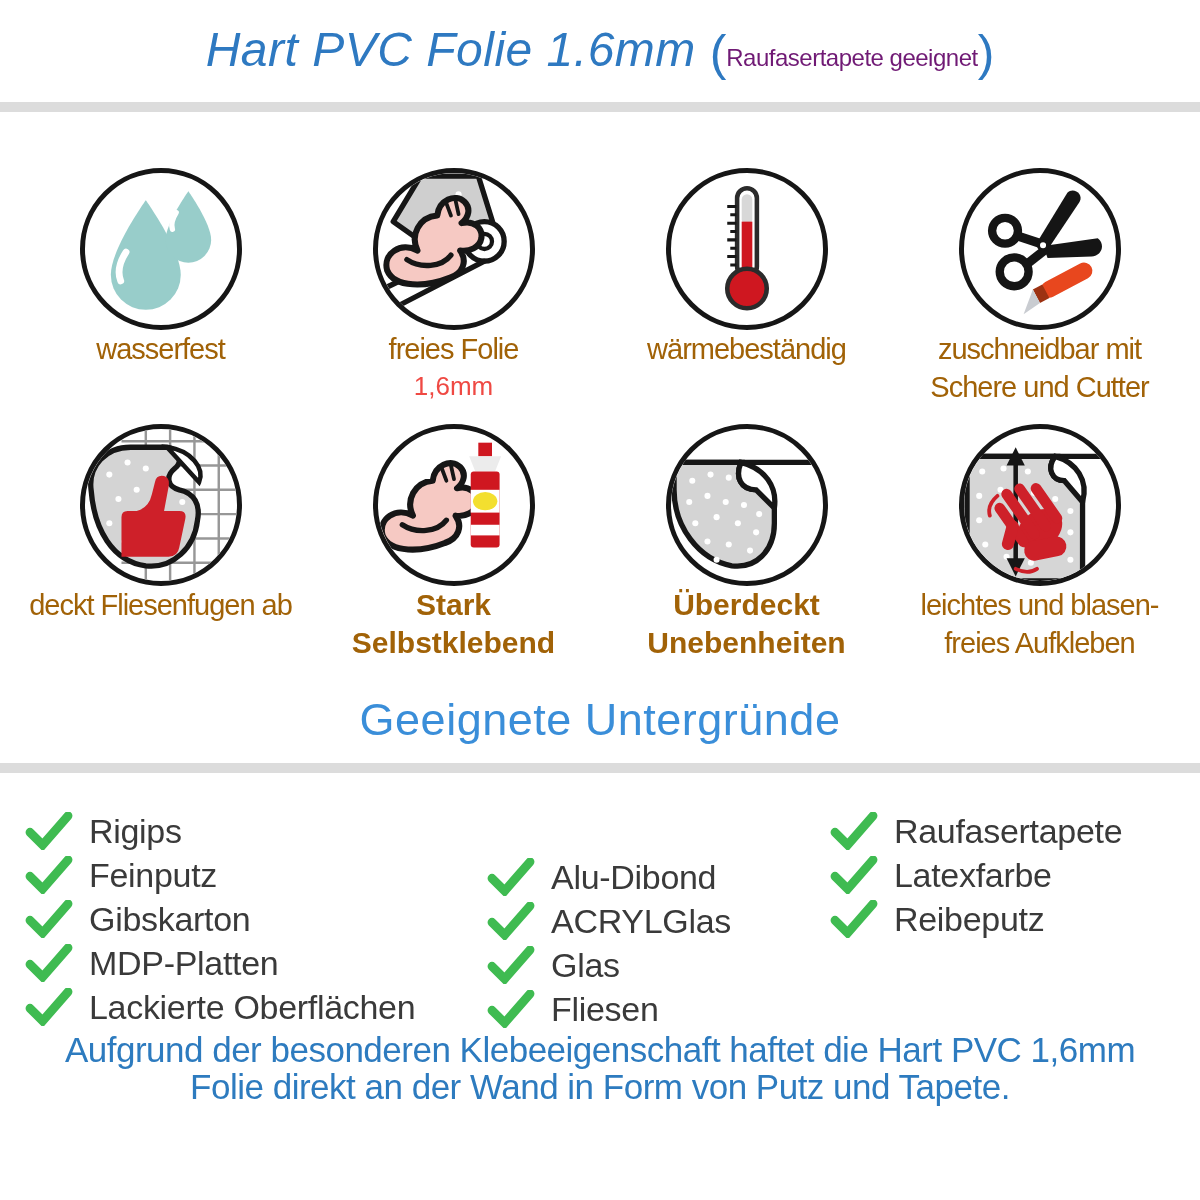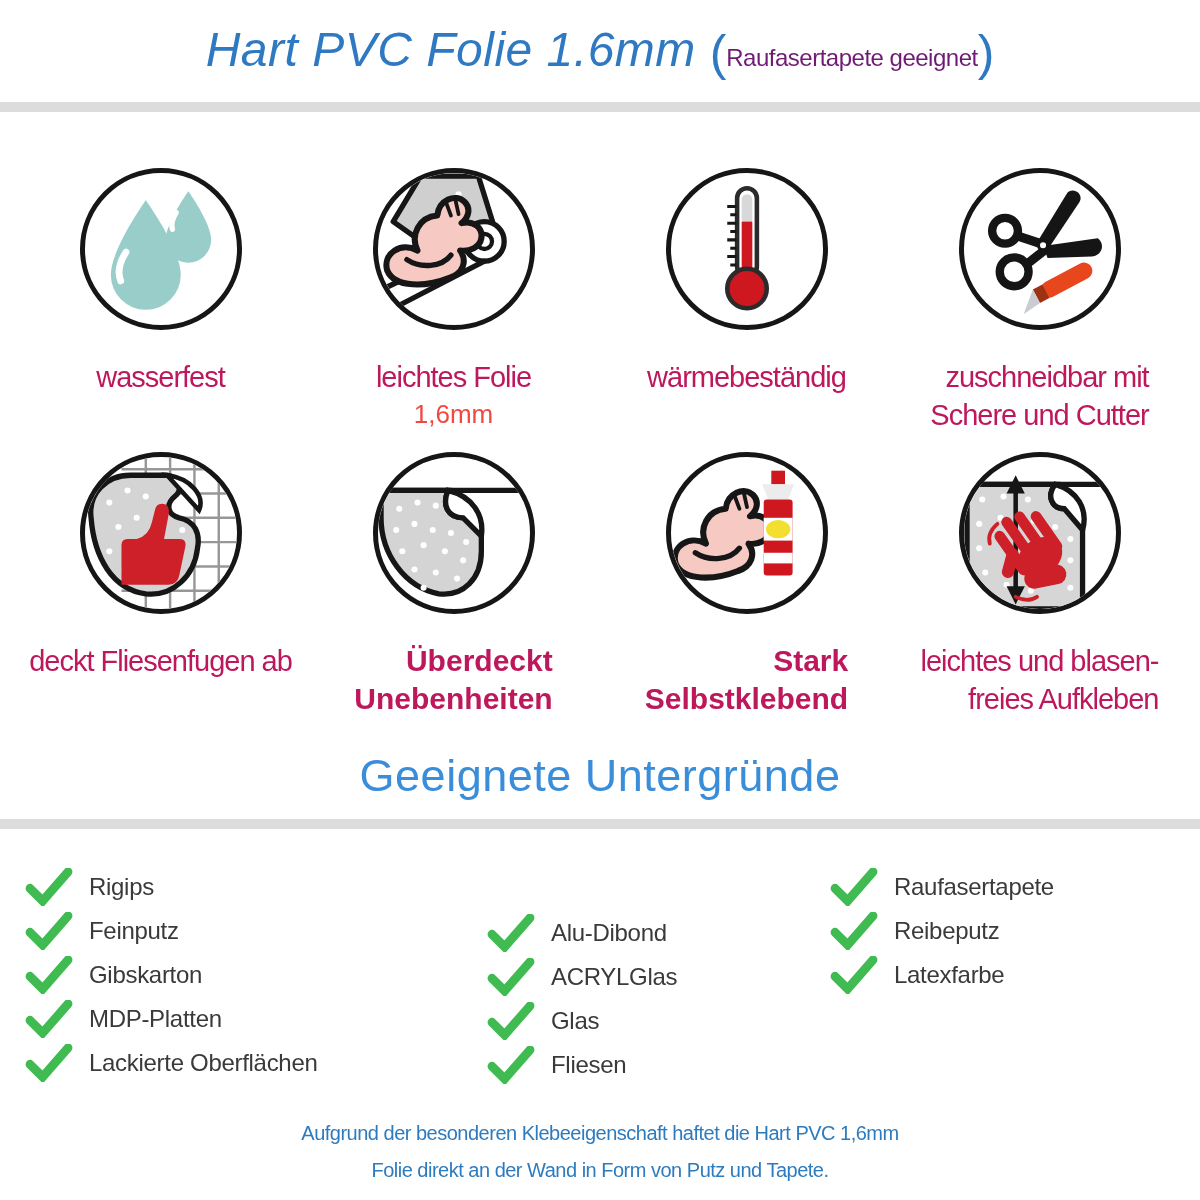--- a/index.html
+++ b/index.html
@@ -20,40 +20,40 @@
     width:1172px; margin:56px auto 0;
     display:grid; grid-template-columns:repeat(4,1fr); row-gap:18px;
   }
   .feature{ display:flex; flex-direction:column; align-items:center; }
   .icon-circle{
     width:152px;height:152px;border:5px solid #161616;border-radius:50%;
     overflow:hidden;background:#fff;flex:none;
   }
   .icon-circle svg{ width:100%;height:100%;display:block; }
   .caption{
-    margin-top:28px;font-size:29px;line-height:38px;color:#be185d;
-    text-align:right;white-space:pre-line;letter-spacing:-1px;
+    margin-top:0;font-size:29px;line-height:38px;color:#a16207;
+    text-align:center;white-space:pre-line;letter-spacing:-1px;
   }
   .caption.bold{ font-weight:bold; letter-spacing:0; font-size:30px; }
   .subcaption{ font-size:26px;line-height:36px;color:#ef4943;text-align:center; }
   
   .section-heading{
     margin-top:32px;text-align:center;font-size:45px;color:#3a8ed9;letter-spacing:0.5px;
   }
   #divider-mid{ margin-top:17px; }
   .surfaces{ width:1150px;margin:36px auto 0;display:flex; }
   .col{ display:flex;flex-direction:column; }
   .col1{ width:462px; } .col2{ width:343px;margin-top:46px; } .col3{ flex:1; }
   .surface-item{ display:flex;align-items:center;height:44px;gap:16px; }
-  .surface-item .label{ font-size:24px;color:#3a3a3a;letter-spacing:-0.3px; }
+  .surface-item .label{ font-size:34px;color:#3a3a3a;letter-spacing:-0.3px; }
   .check{ width:48px;height:38px;flex:none; }
   .check svg{ width:48px;height:38px;display:block; }
   
   .footer{
-    margin-top:28px;text-align:center;font-size:20px;line-height:37px;
+    text-align:center;font-size:35px;line-height:37px;
     color:#2d7bbf;white-space:pre-line;letter-spacing:-0.5px;
   }
 </style>
 </head>
 <body>
 
 <div class="title">
   <span class="main">Hart PVC Folie 1.6mm </span><span class="paren">(</span><span class="paren-text">Raufasertapete geeignet</span><span class="paren">)</span>
 </div>
 <div class="divider" id="divider-top"></div>
@@ -81,21 +81,21 @@
           <circle cx="49" cy="33" r="2" fill="#fff"></circle>
         <circle cx="70" cy="45" r="13" fill="#ffffff" stroke="#161616" stroke-width="3.5"></circle>
         <circle cx="70" cy="45" r="5" fill="none" stroke="#161616" stroke-width="2.8"></circle>
         <path d="M4 76 L62 48" stroke="#161616" stroke-width="3.5" stroke-linecap="round"></path>
         <path d="M14 87 L70 58" stroke="#161616" stroke-width="3.5" stroke-linecap="round"></path>
         <path d="M6 64 C3 53 15 45 26 51 C21 41 27 29 39 28 C40 18 51 13 57 19 C61 23 60 29 55 33 C63 31 69 36 68 43 C67 49 60 52 54 51 C59 58 56 66 47 69 C32 75 11 76 6 64 Z" fill="#f6c9c3" stroke="#161616" stroke-width="4" stroke-linejoin="round"></path>
         <path d="M19 57 C28 63 42 62 48 54" stroke="#161616" stroke-width="3.5" fill="none" stroke-linecap="round"></path>
         <path d="M45 20 L48 28 M51 18 L53 27" stroke="#161616" stroke-width="2.5" stroke-linecap="round"></path>
       </svg>
     </div>
-    <div class="caption">leichtes Folie</div>
+    <div class="caption">freies Folie</div>
     <div class="subcaption">1,6mm</div>
   </div>
 
   <div class="feature">
     <div class="icon-circle">
       <svg viewBox="0 0 100 100">
         <rect x="43.5" y="10" width="13" height="58" rx="6.5" fill="#ffffff" stroke="#2b2b2b" stroke-width="3"></rect>
         <rect x="46.5" y="14" width="7" height="20" rx="3.5" fill="#d8d8d8"></rect>
         <rect x="46.5" y="32" width="7" height="36" fill="#cf1720"></rect>
         <circle cx="50" cy="76" r="13" fill="#cf1720" stroke="#2b2b2b" stroke-width="3"></circle>
@@ -165,20 +165,40 @@
           <circle cx="26" cy="74" r="2"></circle>
             <circle cx="40" cy="78" r="2"></circle>
             <circle cx="52" cy="70" r="2"></circle>
           <circle cx="54" cy="56" r="2"></circle>
             <circle cx="64" cy="48" r="2"></circle>
         </g>
         <path d="M24 84 L24 58 Q24 54 28 54 L34 54 Q42 52 44 43 L46 35 Q47 30 52 31 Q56 32 55 38 L52 54 L62 54 Q67 54 66 59 L62 78 Q61 84 55 84 Z" fill="#ce2029"></path>
       </svg>
     </div>
     <div class="caption">deckt Fliesenfugen ab</div>
+  </div>
+
+  <div class="feature">
+    <div class="icon-circle">
+      <svg viewBox="0 0 100 100">
+        <g transform="translate(-3 6)">
+          <path d="M6 64 C3 53 15 45 26 51 C21 41 27 29 39 28 C40 18 51 13 57 19 C61 23 60 29 55 33 C63 31 69 36 68 43 C67 49 60 52 54 51 C59 58 56 66 47 69 C32 75 11 76 6 64 Z" fill="#f6c9c3" stroke="#161616" stroke-width="4" stroke-linejoin="round"></path>
+          <path d="M19 57 C28 63 42 62 48 54" stroke="#161616" stroke-width="3.5" fill="none" stroke-linecap="round"></path>
+          <path d="M45 20 L48 28 M51 18 L53 27" stroke="#161616" stroke-width="2.5" stroke-linecap="round"></path>
+        </g>
+        <rect x="66" y="9" width="9" height="9" fill="#cf1720"></rect>
+        <polygon points="60,18 81,18 77,28 64,28" fill="#ececec"></polygon>
+        <rect x="61" y="28" width="19" height="50" rx="2" fill="#cf1720"></rect>
+        <rect x="61" y="40" width="19" height="15" fill="#ffffff"></rect>
+        <ellipse cx="70.5" cy="47.5" rx="8" ry="6" fill="#f3df2f"></ellipse>
+        <rect x="61" y="63" width="19" height="7" fill="#ffffff"></rect>
+      </svg>
+    </div>
+    <div class="caption bold">Stark
+Selbstklebend</div>
   </div>
 
   <div class="feature">
     <div class="icon-circle">
       <svg viewBox="0 0 100 100">
         <path d="M2 22 L94 22" stroke="#161616" stroke-width="3.5"></path>
         <path d="M2 22 L46 22 C42 32 46 40 56 40 C64 40 68 46 68 52 L68 62 C68 80 56 92 40 90 C18 86 2 64 2 40 Z" fill="#d4d4d4" stroke="#161616" stroke-width="3.5"></path>
         <path d="M46 22 C42 32 46 40 56 40 L68 52 C70 38 62 26 46 22 Z" fill="#ffffff" stroke="#161616" stroke-width="3.5"></path>
         <g fill="#ffffff">
           <circle cx="14" cy="34" r="2"></circle>
@@ -195,40 +215,20 @@
           <circle cx="56" cy="68" r="2"></circle>
             <circle cx="24" cy="74" r="2"></circle>
             <circle cx="38" cy="76" r="2"></circle>
           <circle cx="52" cy="80" r="2"></circle>
             <circle cx="30" cy="86" r="2"></circle>
         </g>
       </svg>
     </div>
     <div class="caption bold">Überdeckt
 Unebenheiten</div>
-  </div>
-
-  <div class="feature">
-    <div class="icon-circle">
-      <svg viewBox="0 0 100 100">
-        <g transform="translate(-3 6)">
-          <path d="M6 64 C3 53 15 45 26 51 C21 41 27 29 39 28 C40 18 51 13 57 19 C61 23 60 29 55 33 C63 31 69 36 68 43 C67 49 60 52 54 51 C59 58 56 66 47 69 C32 75 11 76 6 64 Z" fill="#f6c9c3" stroke="#161616" stroke-width="4" stroke-linejoin="round"></path>
-          <path d="M19 57 C28 63 42 62 48 54" stroke="#161616" stroke-width="3.5" fill="none" stroke-linecap="round"></path>
-          <path d="M45 20 L48 28 M51 18 L53 27" stroke="#161616" stroke-width="2.5" stroke-linecap="round"></path>
-        </g>
-        <rect x="66" y="9" width="9" height="9" fill="#cf1720"></rect>
-        <polygon points="60,18 81,18 77,28 64,28" fill="#ececec"></polygon>
-        <rect x="61" y="28" width="19" height="50" rx="2" fill="#cf1720"></rect>
-        <rect x="61" y="40" width="19" height="15" fill="#ffffff"></rect>
-        <ellipse cx="70.5" cy="47.5" rx="8" ry="6" fill="#f3df2f"></ellipse>
-        <rect x="61" y="63" width="19" height="7" fill="#ffffff"></rect>
-      </svg>
-    </div>
-    <div class="caption bold">Stark
-Selbstklebend</div>
   </div>
 
   <div class="feature">
     <div class="icon-circle">
       <svg viewBox="0 0 100 100">
         <path d="M2 18 L98 18" stroke="#161616" stroke-width="3.5"></path>
         <path d="M2 18 L60 18 C54 26 58 34 66 34 C74 34 78 40 78 48 L78 100 L2 100 Z" fill="#d6d6d6" stroke="#161616" stroke-width="3.5"></path>
         <path d="M60 18 C54 26 58 34 66 34 L78 48 C82 34 74 22 60 18 Z" fill="#ffffff" stroke="#161616" stroke-width="3.5"></path>
         <g fill="#ffffff">
           <circle cx="12" cy="28" r="2"></circle>
@@ -358,27 +358,27 @@
           </svg>
         </span>
         <span class="label">Raufasertapete</span>
       </div>
     <div class="surface-item">
         <span class="check">
           <svg viewBox="0 0 36 30">
             <path d="M3 16 L13 26 L33 3" stroke="#3fbb51" stroke-width="7" fill="none" stroke-linecap="round"></path>
           </svg>
         </span>
+        <span class="label">Latexfarbe</span>
+      </div>
+    <div class="surface-item">
+        <span class="check">
+          <svg viewBox="0 0 36 30">
+            <path d="M3 16 L13 26 L33 3" stroke="#3fbb51" stroke-width="7" fill="none" stroke-linecap="round"></path>
+          </svg>
+        </span>
         <span class="label">Reibeputz</span>
-      </div>
-    <div class="surface-item">
-        <span class="check">
-          <svg viewBox="0 0 36 30">
-            <path d="M3 16 L13 26 L33 3" stroke="#3fbb51" stroke-width="7" fill="none" stroke-linecap="round"></path>
-          </svg>
-        </span>
-        <span class="label">Latexfarbe</span>
       </div>
   </div>
 </div>
 
 <div class="footer">Aufgrund der besonderen Klebeeigenschaft haftet die Hart PVC 1,6mm
 Folie direkt an der Wand in Form von Putz und Tapete.</div>
 
 </body></html>

